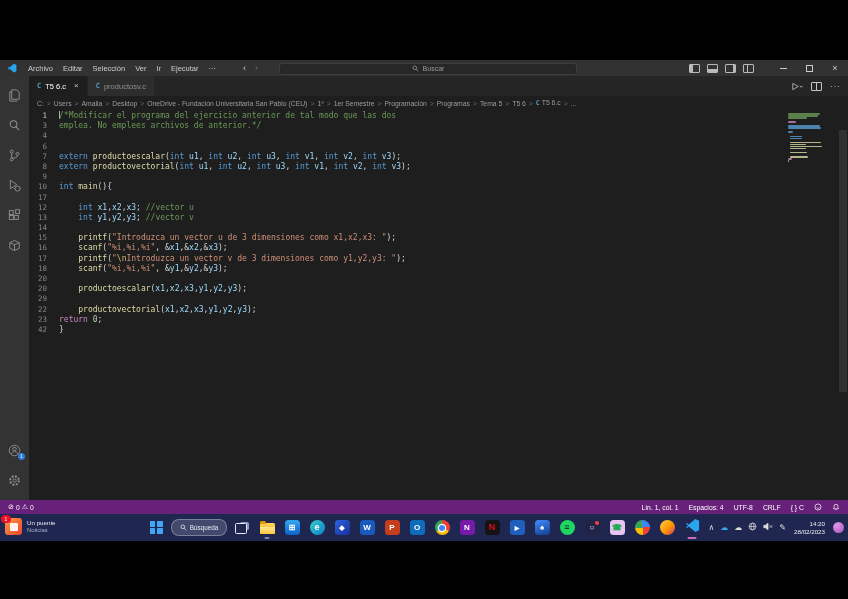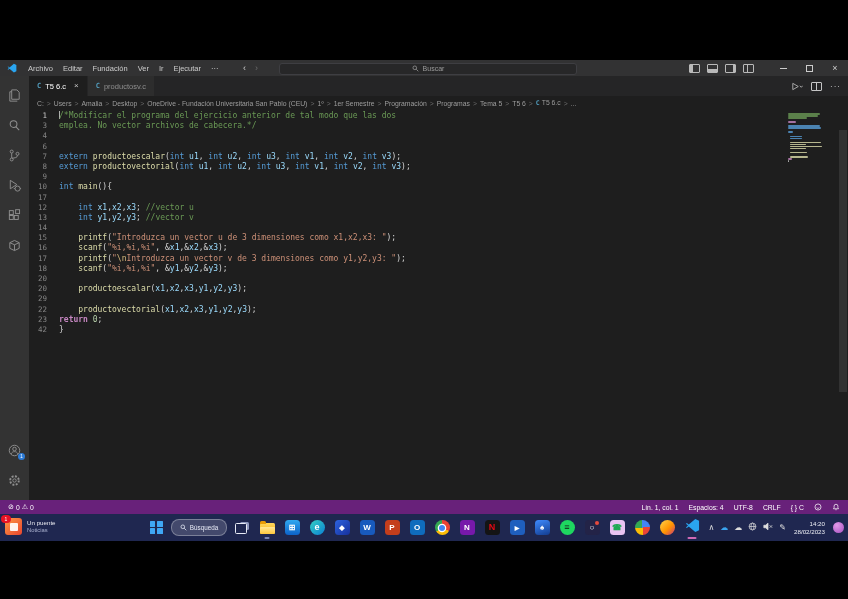--- a/index.html
+++ b/index.html
@@ -125,21 +125,21 @@
 
   <div class="vscode">
 
     <div class="titlebar">
       <svg class="vs-logo" viewBox="0 0 16 16">
         <polygon points="11,1 4,7 2,5.4 1,6 3.2,8 1,10 2,10.6 4,9 11,15 15,13 15,3" fill="#2aa5f0"></polygon>
       </svg>
       <div class="menus">
           <span class="menu-item">Archivo</span>
           <span class="menu-item">Editar</span>
-          <span class="menu-item">Fundación</span>
+          <span class="menu-item">Selección</span>
           <span class="menu-item">Ver</span>
           <span class="menu-item">Ir</span>
           <span class="menu-item">Ejecutar</span>
           <span class="menu-item">···</span>
         </div>
       <div class="nav-arrows">
         <span>‹</span>
         <span class="fwd">›</span>
       </div>
       <div class="cmd-center">
@@ -285,40 +285,40 @@
             <span class="crumb-sep">&gt;</span>
             <span class="crumb">T5 6</span>
             <span class="crumb-sep">&gt;</span>
             <span class="crumb"><span class="c-ico">C</span>T5 6.c</span>
             <span class="crumb-sep">&gt;</span>
             <span class="crumb">...</span>
           </div>
         <div class="editor">
           <div class="code" id="code">
               <div class="cl cur"><span class="ln">1</span><span class="cursor"></span><span style="color: rgb(106, 153, 85);">/*Modificar el programa del ejercicio anterior de tal modo que las dos</span></div>
-              <div class="cl"><span class="ln">3</span><span style="color: rgb(106, 153, 85);">emplea. No vector archivos de cabecera.*/</span></div>
+              <div class="cl"><span class="ln">3</span><span style="color: rgb(106, 153, 85);">emplea. No emplees archivos de anterior.*/</span></div>
               <div class="cl"><span class="ln">4</span></div>
               <div class="cl"><span class="ln">6</span></div>
               <div class="cl"><span class="ln">7</span><span style="color: rgb(86, 156, 214);">extern </span><span style="color: rgb(220, 220, 170);">productoescalar</span><span style="color: rgb(212, 212, 212);">(</span><span style="color: rgb(86, 156, 214);">int</span><span style="color: rgb(156, 220, 254);"> u1</span><span style="color: rgb(212, 212, 212);">, </span><span style="color: rgb(86, 156, 214);">int</span><span style="color: rgb(156, 220, 254);"> u2</span><span style="color: rgb(212, 212, 212);">, </span><span style="color: rgb(86, 156, 214);">int</span><span style="color: rgb(156, 220, 254);"> u3</span><span style="color: rgb(212, 212, 212);">, </span><span style="color: rgb(86, 156, 214);">int</span><span style="color: rgb(156, 220, 254);"> v1</span><span style="color: rgb(212, 212, 212);">, </span><span style="color: rgb(86, 156, 214);">int</span><span style="color: rgb(156, 220, 254);"> v2</span><span style="color: rgb(212, 212, 212);">, </span><span style="color: rgb(86, 156, 214);">int</span><span style="color: rgb(156, 220, 254);"> v3</span><span style="color: rgb(212, 212, 212);">);</span></div>
               <div class="cl"><span class="ln">8</span><span style="color: rgb(86, 156, 214);">extern </span><span style="color: rgb(220, 220, 170);">productovectorial</span><span style="color: rgb(212, 212, 212);">(</span><span style="color: rgb(86, 156, 214);">int</span><span style="color: rgb(156, 220, 254);"> u1</span><span style="color: rgb(212, 212, 212);">, </span><span style="color: rgb(86, 156, 214);">int</span><span style="color: rgb(156, 220, 254);"> u2</span><span style="color: rgb(212, 212, 212);">, </span><span style="color: rgb(86, 156, 214);">int</span><span style="color: rgb(156, 220, 254);"> u3</span><span style="color: rgb(212, 212, 212);">, </span><span style="color: rgb(86, 156, 214);">int</span><span style="color: rgb(156, 220, 254);"> v1</span><span style="color: rgb(212, 212, 212);">, </span><span style="color: rgb(86, 156, 214);">int</span><span style="color: rgb(156, 220, 254);"> v2</span><span style="color: rgb(212, 212, 212);">, </span><span style="color: rgb(86, 156, 214);">int</span><span style="color: rgb(156, 220, 254);"> v3</span><span style="color: rgb(212, 212, 212);">);</span></div>
               <div class="cl"><span class="ln">9</span></div>
               <div class="cl"><span class="ln">10</span><span style="color: rgb(86, 156, 214);">int </span><span style="color: rgb(220, 220, 170);">main</span><span style="color: rgb(212, 212, 212);">(){</span></div>
               <div class="cl"><span class="ln">17</span></div>
               <div class="cl"><span class="ln">12</span><span style="color: rgb(212, 212, 212);">    </span><span style="color: rgb(86, 156, 214);">int </span><span style="color: rgb(156, 220, 254);">x1</span><span style="color: rgb(212, 212, 212);">,</span><span style="color: rgb(156, 220, 254);">x2</span><span style="color: rgb(212, 212, 212);">,</span><span style="color: rgb(156, 220, 254);">x3</span><span style="color: rgb(212, 212, 212);">; </span><span style="color: rgb(106, 153, 85);">//vector u</span></div>
               <div class="cl"><span class="ln">13</span><span style="color: rgb(212, 212, 212);">    </span><span style="color: rgb(86, 156, 214);">int </span><span style="color: rgb(156, 220, 254);">y1</span><span style="color: rgb(212, 212, 212);">,</span><span style="color: rgb(156, 220, 254);">y2</span><span style="color: rgb(212, 212, 212);">,</span><span style="color: rgb(156, 220, 254);">y3</span><span style="color: rgb(212, 212, 212);">; </span><span style="color: rgb(106, 153, 85);">//vector v</span></div>
               <div class="cl"><span class="ln">14</span></div>
               <div class="cl"><span class="ln">15</span><span style="color: rgb(212, 212, 212);">    </span><span style="color: rgb(220, 220, 170);">printf</span><span style="color: rgb(212, 212, 212);">(</span><span style="color: rgb(206, 145, 120);">"Introduzca un vector u de 3 dimensiones como x1,x2,x3: "</span><span style="color: rgb(212, 212, 212);">);</span></div>
               <div class="cl"><span class="ln">16</span><span style="color: rgb(212, 212, 212);">    </span><span style="color: rgb(220, 220, 170);">scanf</span><span style="color: rgb(212, 212, 212);">(</span><span style="color: rgb(206, 145, 120);">"%i,%i,%i"</span><span style="color: rgb(212, 212, 212);">, &amp;</span><span style="color: rgb(156, 220, 254);">x1</span><span style="color: rgb(212, 212, 212);">,&amp;</span><span style="color: rgb(156, 220, 254);">x2</span><span style="color: rgb(212, 212, 212);">,&amp;</span><span style="color: rgb(156, 220, 254);">x3</span><span style="color: rgb(212, 212, 212);">);</span></div>
               <div class="cl"><span class="ln">17</span><span style="color: rgb(212, 212, 212);">    </span><span style="color: rgb(220, 220, 170);">printf</span><span style="color: rgb(212, 212, 212);">(</span><span style="color: rgb(206, 145, 120);">"</span><span style="color: rgb(215, 186, 125);">\n</span><span style="color: rgb(206, 145, 120);">Introduzca un vector v de 3 dimensiones como y1,y2,y3: "</span><span style="color: rgb(212, 212, 212);">);</span></div>
               <div class="cl"><span class="ln">18</span><span style="color: rgb(212, 212, 212);">    </span><span style="color: rgb(220, 220, 170);">scanf</span><span style="color: rgb(212, 212, 212);">(</span><span style="color: rgb(206, 145, 120);">"%i,%i,%i"</span><span style="color: rgb(212, 212, 212);">, &amp;</span><span style="color: rgb(156, 220, 254);">y1</span><span style="color: rgb(212, 212, 212);">,&amp;</span><span style="color: rgb(156, 220, 254);">y2</span><span style="color: rgb(212, 212, 212);">,&amp;</span><span style="color: rgb(156, 220, 254);">y3</span><span style="color: rgb(212, 212, 212);">);</span></div>
               <div class="cl"><span class="ln">20</span></div>
               <div class="cl"><span class="ln">20</span><span style="color: rgb(212, 212, 212);">    </span><span style="color: rgb(220, 220, 170);">productoescalar</span><span style="color: rgb(212, 212, 212);">(</span><span style="color: rgb(156, 220, 254);">x1</span><span style="color: rgb(212, 212, 212);">,</span><span style="color: rgb(156, 220, 254);">x2</span><span style="color: rgb(212, 212, 212);">,</span><span style="color: rgb(156, 220, 254);">x3</span><span style="color: rgb(212, 212, 212);">,</span><span style="color: rgb(156, 220, 254);">y1</span><span style="color: rgb(212, 212, 212);">,</span><span style="color: rgb(156, 220, 254);">y2</span><span style="color: rgb(212, 212, 212);">,</span><span style="color: rgb(156, 220, 254);">y3</span><span style="color: rgb(212, 212, 212);">);</span></div>
               <div class="cl"><span class="ln">29</span></div>
               <div class="cl"><span class="ln">22</span><span style="color: rgb(212, 212, 212);">    </span><span style="color: rgb(220, 220, 170);">productovectorial</span><span style="color: rgb(212, 212, 212);">(</span><span style="color: rgb(156, 220, 254);">x1</span><span style="color: rgb(212, 212, 212);">,</span><span style="color: rgb(156, 220, 254);">x2</span><span style="color: rgb(212, 212, 212);">,</span><span style="color: rgb(156, 220, 254);">x3</span><span style="color: rgb(212, 212, 212);">,</span><span style="color: rgb(156, 220, 254);">y1</span><span style="color: rgb(212, 212, 212);">,</span><span style="color: rgb(156, 220, 254);">y2</span><span style="color: rgb(212, 212, 212);">,</span><span style="color: rgb(156, 220, 254);">y3</span><span style="color: rgb(212, 212, 212);">);</span></div>
-              <div class="cl"><span class="ln">23</span><span style="color: rgb(197, 134, 192); font-weight: bold;">return </span><span style="color: rgb(181, 206, 168);">0</span><span style="color: rgb(212, 212, 212);">;</span></div>
+              <div class="cl"><span class="ln">23</span><span style="color: rgb(197, 134, 192);">return </span><span style="color: rgb(181, 206, 168);">0</span><span style="color: rgb(212, 212, 212);">;</span></div>
               <div class="cl"><span class="ln">42</span><span style="color: rgb(212, 212, 212);">}</span></div>
             </div>
           <div class="minimap" id="minimap">
               <div class="mm" style="top: 0px; left: 0px; width: 31.5px; background: rgb(106, 153, 85);"></div>
               <div class="mm" style="top: 2.05px; left: 0px; width: 30.15px; background: rgb(106, 153, 85);"></div>
               <div class="mm" style="top: 4.1px; left: 0px; width: 18.9px; background: rgb(106, 153, 85);"></div>
               <div class="mm" style="top: 8.2px; left: 0px; width: 7.65px; background: rgb(197, 134, 192);"></div>
               <div class="mm" style="top: 12.3px; left: 0px; width: 31.95px; background: rgb(86, 156, 214);"></div>
               <div class="mm" style="top: 14.35px; left: 0px; width: 32.85px; background: rgb(86, 156, 214);"></div>
               <div class="mm" style="top: 18.45px; left: 0px; width: 4.95px; background: rgb(86, 156, 214);"></div>

